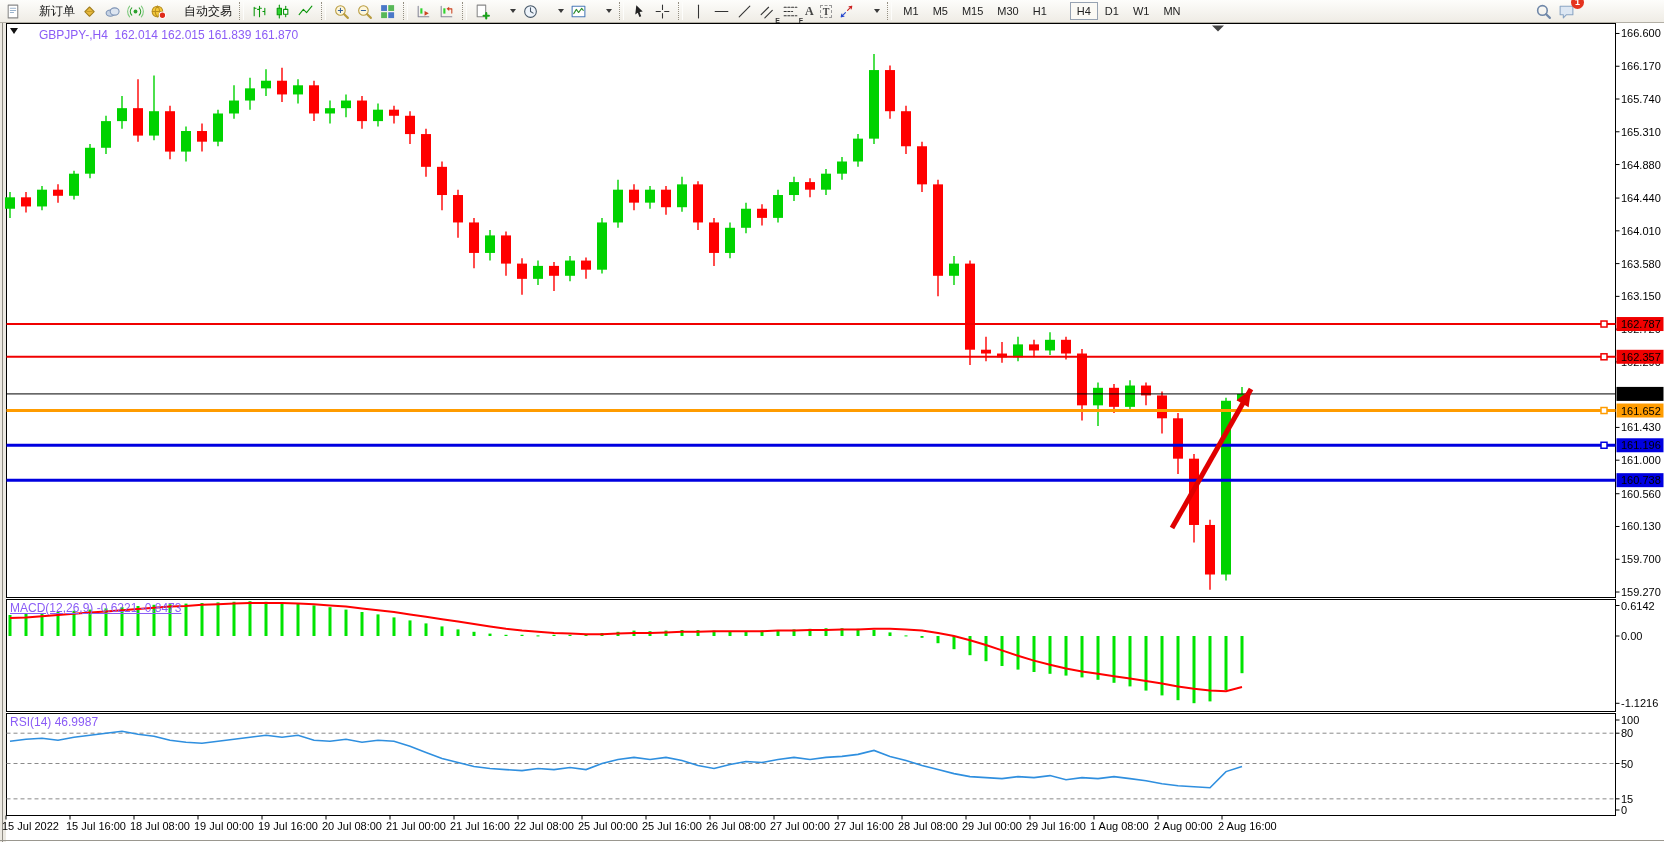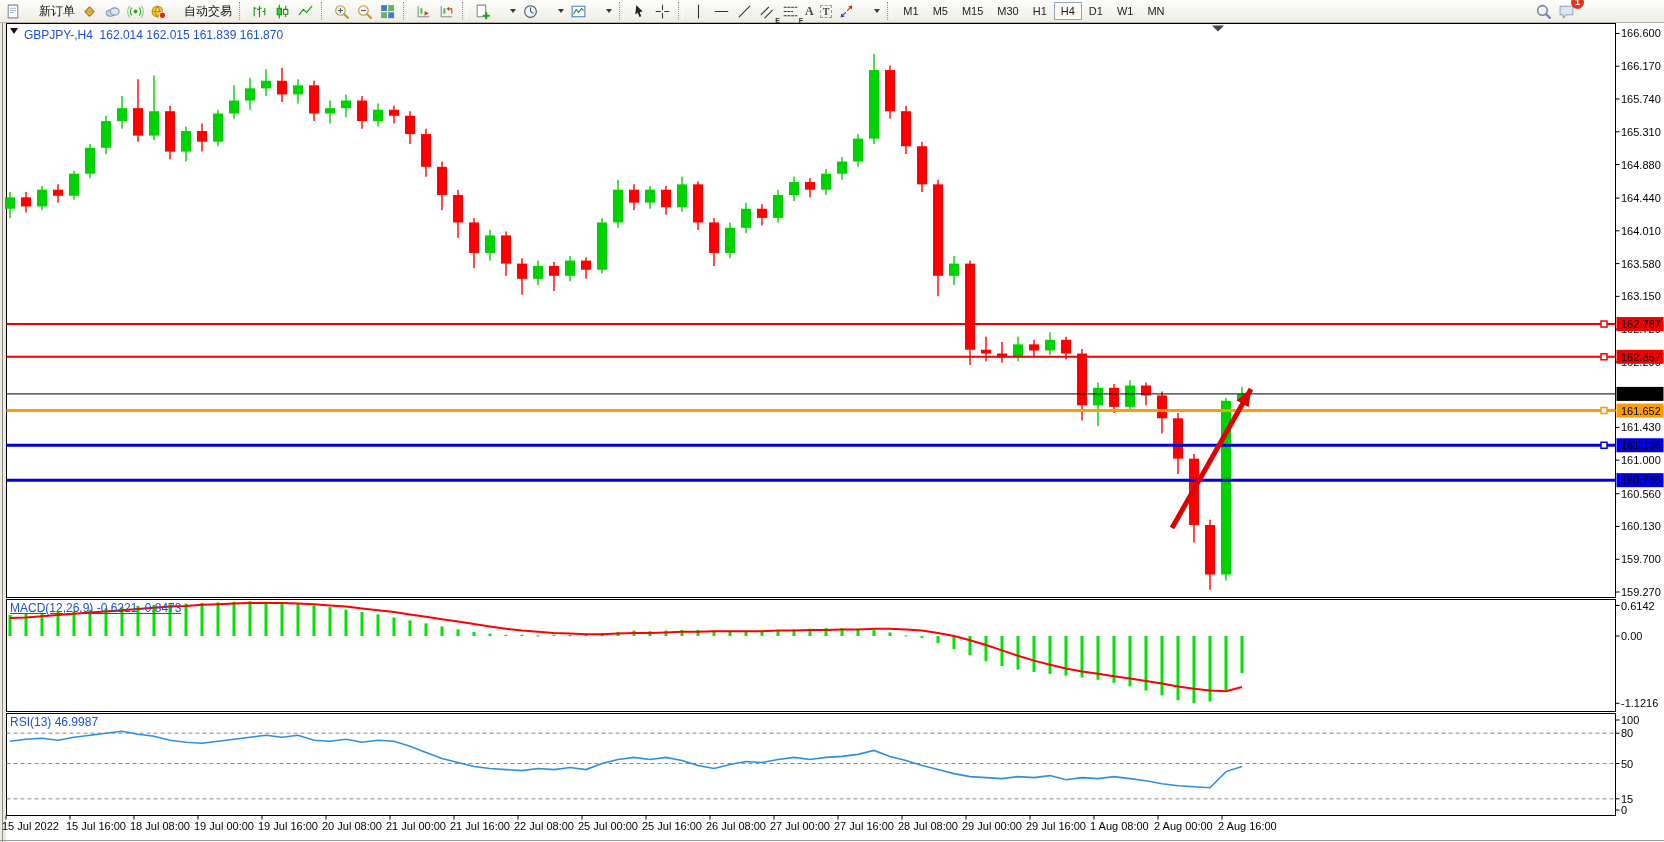--- a/index.html
+++ b/index.html
@@ -9,33 +9,33 @@
   .toolbar{position:absolute;left:0;top:0;width:1664px;height:23px;z-index:5;
     background:linear-gradient(#fdfdfb,#efece5);border-bottom:1px solid #b2afa5;
     display:flex;align-items:center;padding:0 2px;box-sizing:border-box;}
   .tbtn{height:24px;display:flex;align-items:center;gap:17px;padding:0 3px;
     background:none;border:none;font:12px "Liberation Sans",sans-serif;color:#111;cursor:default;}
   .grip{width:3px;align-self:stretch;margin:2px 4px;border-left:1px dotted #948f82;border-right:1px solid #fdfdfb;}
   .caret{width:0;height:0;border-left:3px solid transparent;border-right:3px solid transparent;border-top:4px solid #3a3a3a;margin-left:2px;}
   .ic{width:17px;height:17px;display:block;}
   .ic *{stroke-linecap:round;stroke-linejoin:round;}
   .tf{font:11px "Liberation Sans",sans-serif;color:#222;padding:2px 6px;border:1px solid transparent;background:none;}
-  .tf.active{background:#fbfaf5;border:1px solid #97a3b2;}
+  .tf.active{background:#fbfaf5;border:1px solid #97a3b2;margin-left:16px;}
   .spacer{flex:1;}
   .iconwrap{position:relative;}
   .nbadge{position:absolute;top:-3px;right:-6px;min-width:13px;height:13px;border-radius:7px;
     background:#e5331f;color:#fff;font:bold 9px/13px "Liberation Sans",sans-serif;text-align:center;}
   .sub{font:bold 7px "Liberation Sans",sans-serif;color:#333;position:absolute;right:-1px;bottom:-1px;}
   .glyph{font:bold 12px "Liberation Serif",serif;color:#444;}
   .labelbox{font:bold 10px "Liberation Serif",serif;color:#444;border:1px dashed #999;padding:0 2px;}
   
   #chart-svg{position:absolute;left:0;top:0;z-index:1;}
   svg text{font-family:"Liberation Sans",sans-serif;font-size:11px;fill:#000;}
-  .pane-label{position:absolute;z-index:3;font:12px "Liberation Sans",sans-serif;color:#1d4ed8;
-    display:flex;align-items:flex-start;gap:6px;white-space:pre;}
+  .pane-label{position:absolute;z-index:3;font:12px "Liberation Sans",sans-serif;color:#8b5cf6;
+    display:flex;align-items:flex-start;gap:21px;white-space:pre;}
   .tri{width:0;height:0;border-left:4px solid transparent;border-right:4px solid transparent;border-top:6px solid #111;display:inline-block;}
 </style>
 </head>
 <body>
 
 <div class="app">
 
   <div class="toolbar">
     <button class="tbtn">
       <svg class="ic" viewBox="0 0 16 16">
@@ -634,16 +634,16 @@
     </svg>
 
   <div class="pane-label" style="left:10px;top:28px;">
     <span class="tri"></span>
     <span>GBPJPY-,H4  162.014 162.015 161.839 161.870</span>
   </div>
   <div class="pane-label" style="left:10px;top:601px;text-decoration:underline;">
     <span>MACD(12,26,9) -0.6221 -0.8473</span>
   </div>
   <div class="pane-label" style="left:10px;top:715px;">
-    <span>RSI(13) 46.9987</span>
+    <span>RSI(14) 46.9987</span>
   </div>
 
 </div>
 
 </body></html>

